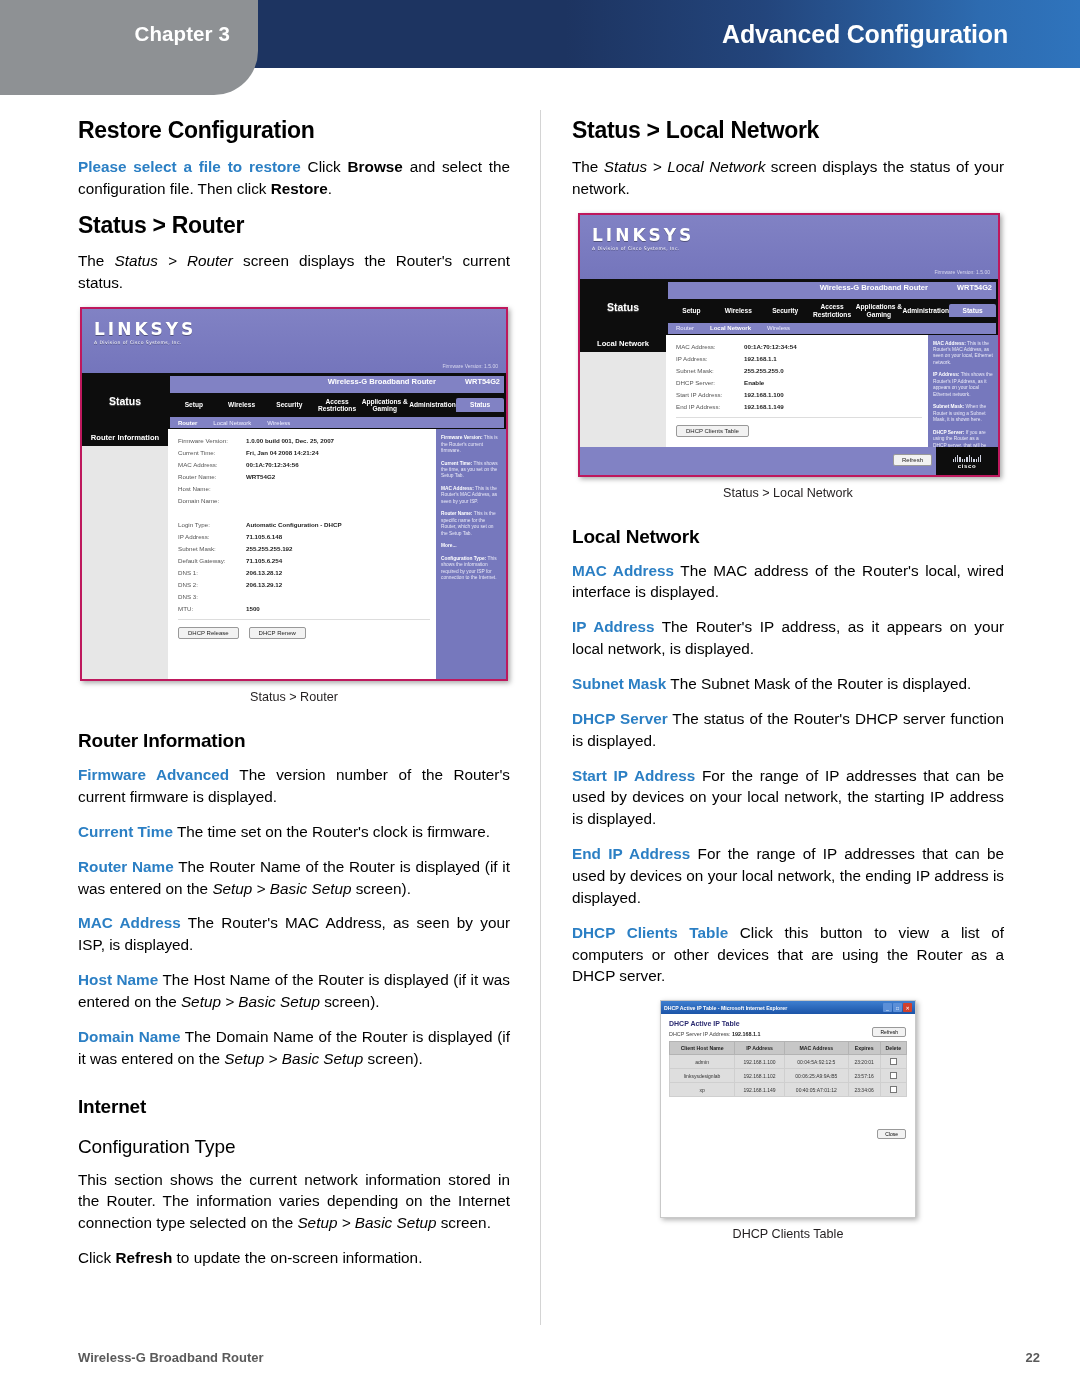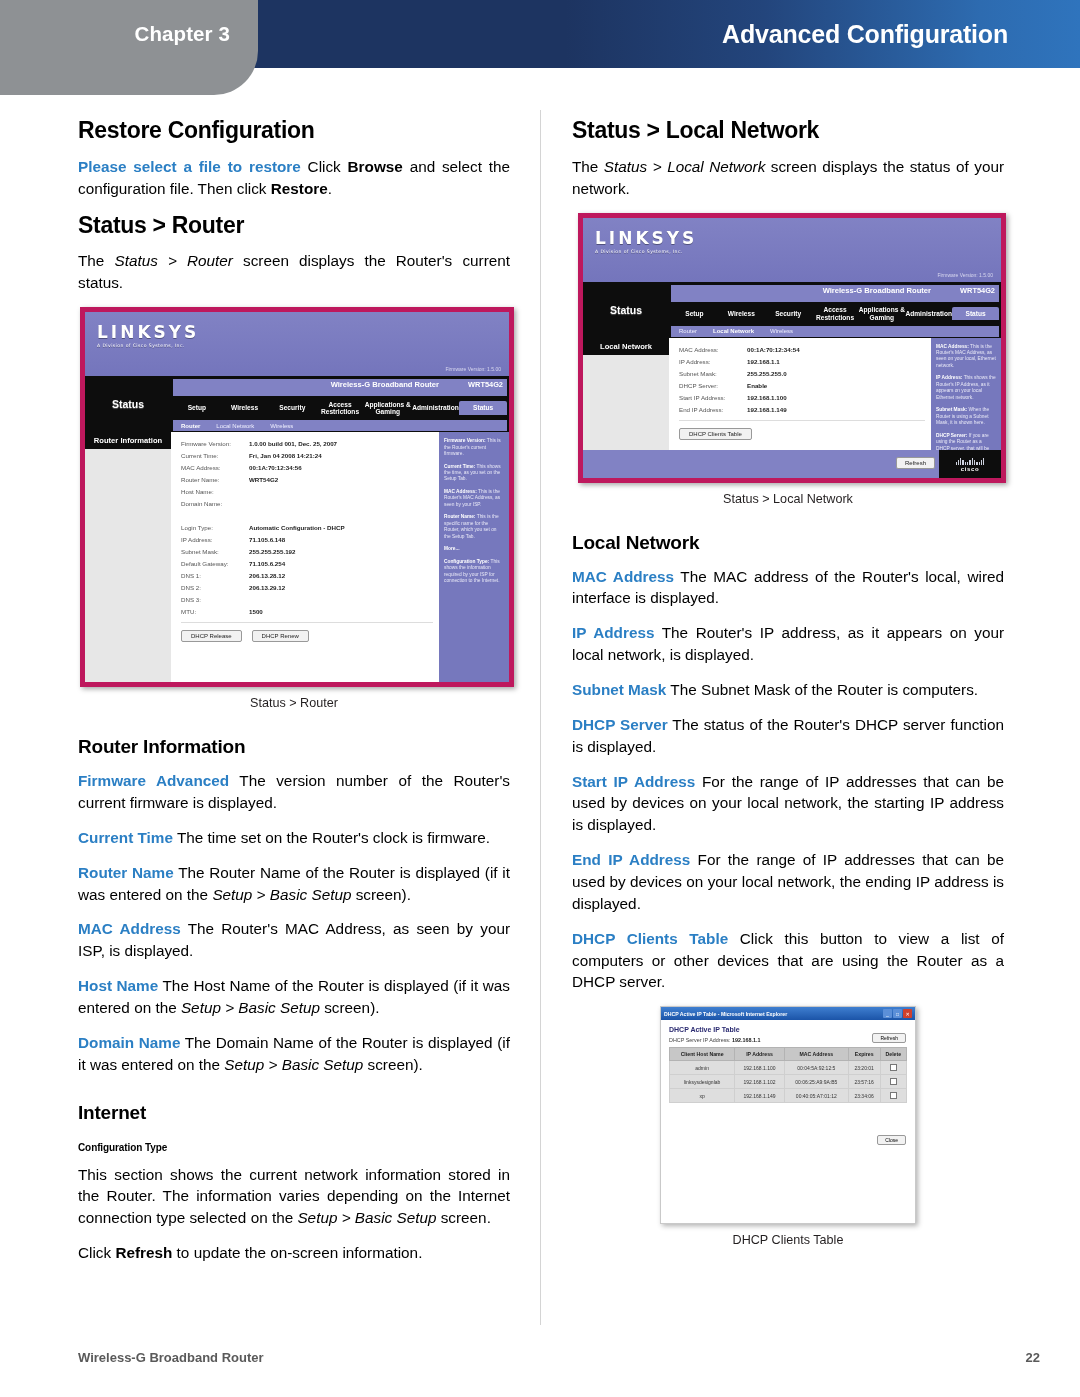--- a/index.html
+++ b/index.html
@@ -22,34 +22,34 @@
   .hdr-title{position:absolute;right:72px;top:0;height:68px;display:flex;align-items:center;
     color:#fff;font-weight:bold;font-size:25px;letter-spacing:-.2px;text-align:center;}
 
   
   .col{position:absolute;top:118px;width:432px;}
   .col-left{left:78px;}
   .col-right{left:572px;}
 
   h1.sec{font-size:23px;font-weight:bold;margin:0 0 13px 0;letter-spacing:-.3px;line-height:1.08;}
   h2.sub{font-size:19px;font-weight:bold;margin:26px 0 12px 0;letter-spacing:-.2px;}
-  h3.sub3{font-size:10px;font-weight:bold;margin:18px 0 11px 0;letter-spacing:-.1px;}
+  h3.sub3{font-size:19px;font-weight:normal;margin:18px 0 11px 0;letter-spacing:-.1px;}
   p.body{font-size:15.3px;line-height:1.43;margin:0 0 13px 0;text-align:justify;
      hyphens:none;}
   p.body.last{margin-bottom:0;}
   .term{color:#2b7fc4;font-weight:bold;}
   .b{font-weight:bold;}
   .i{font-style:italic;}
 
   .caption{font-size:12.6px;text-align:center;margin:9px 0 0 0;color:#231f20;}
 
   
   .shot{position:relative;background:#f0abfc;
     box-shadow:2px 2px 5px rgba(0,0,0,.35);
-    border:5px solid #be185d;overflow:hidden;}
+    border:2px solid #be185d;overflow:hidden;}
   .shot-router{width:424px;height:370px;margin:5px 0 0 2px;}
   .shot-lan{width:418px;height:260px;margin:4px 0 0 6px;}
 
   .lk-top{position:relative;height:64px;background:#7b7cc0;
      background:linear-gradient(180deg,#8182c4 0%,#7475bc 100%);}
   .lk-logo{position:absolute;left:12px;top:10px;color:#fff;font-weight:bold;
      font-size:17px;letter-spacing:3px;font-family:"DejaVu Sans",sans-serif;
      text-shadow:0 1px 0 rgba(0,0,0,.35);}
   .lk-logo small{display:block;font-size:4.6px;letter-spacing:.4px;font-weight:normal;margin-top:1px;}
   .lk-fw{position:absolute;right:8px;bottom:4px;color:#d8d8ef;font-size:5px;}
@@ -368,21 +368,21 @@
         <div class="cisco-word">cisco</div>
       </div>
     </div>
   </div>
   <p class="caption">Status &gt; Local Network</p>
 
   <h2 class="sub">Local Network</h2>
 
   <p class="body"><span class="term">MAC Address</span><span> The MAC address of the Router's local, wired interface is displayed.</span></p>
   <p class="body"><span class="term">IP Address</span><span>  The Router's IP address, as it appears on your local network, is displayed.</span></p>
-  <p class="body"><span class="term">Subnet Mask</span><span> The Subnet Mask of the Router is computers.</span></p>
+  <p class="body"><span class="term">Subnet Mask</span><span> The Subnet Mask of the Router is displayed.</span></p>
   <p class="body"><span class="term">DHCP Server</span><span> The status of the Router's DHCP server function is displayed.</span></p>
   <p class="body"><span class="term">Start IP Address</span><span>  For the range of IP addresses that can be used by devices on your local network, the starting IP address is displayed.</span></p>
   <p class="body"><span class="term">End IP Address</span><span>  For the range of IP addresses that can be used by devices on your local network, the ending IP address is displayed.</span></p>
   <p class="body"><span class="term">DHCP Clients Table</span><span> Click this button to view a list of computers or other devices that are using the Router as a DHCP server.</span></p>
 
   <div class="dlg-wrap">
     <div class="dlg-title">
       <span class="t">DHCP Active IP Table - Microsoft Internet Explorer</span>
       <span class="dlg-btns">
         <span>_</span>

